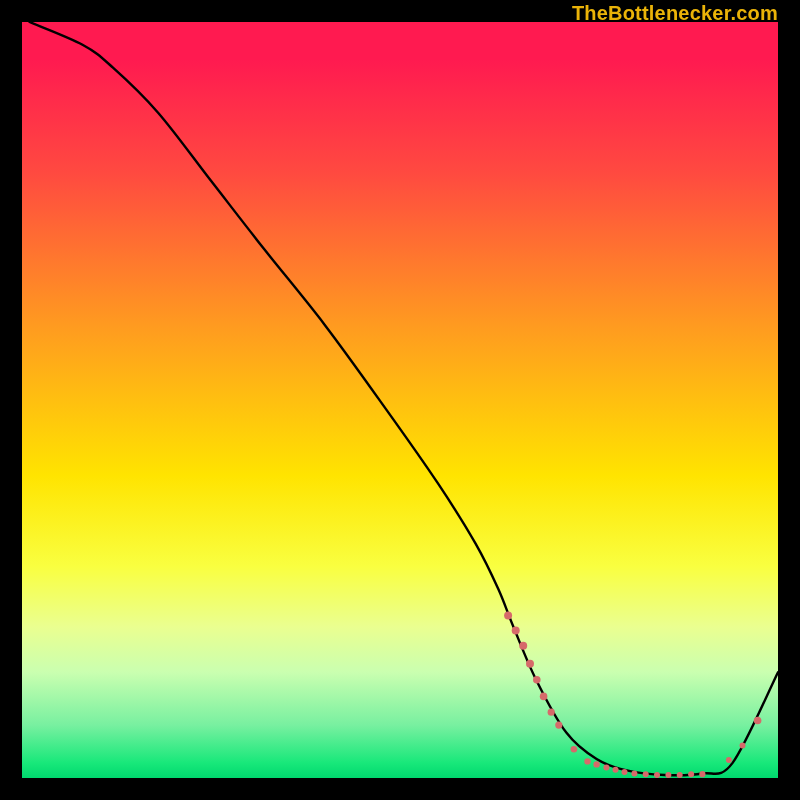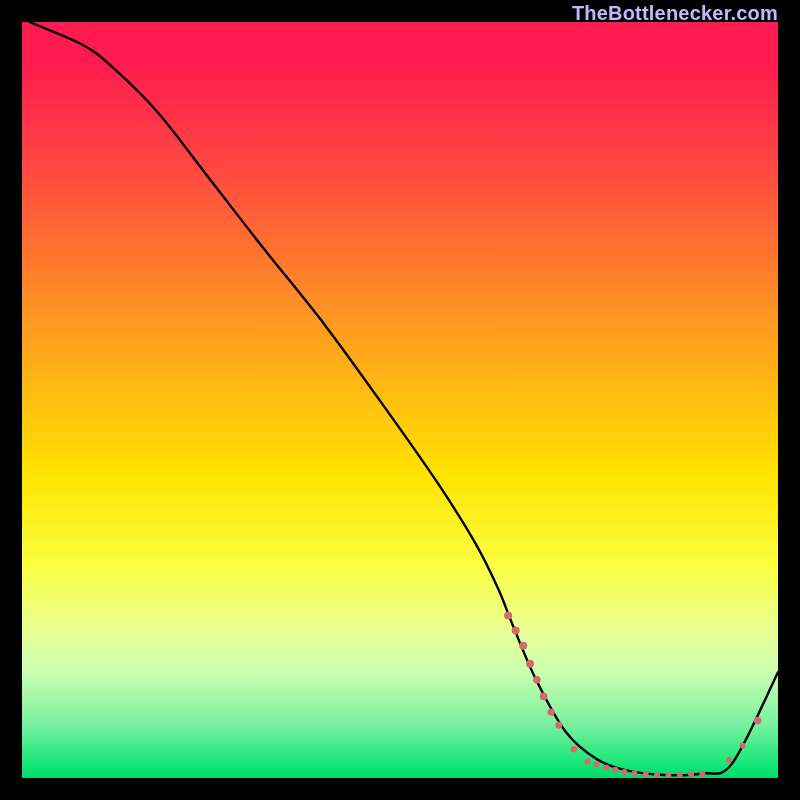--- a/index.html
+++ b/index.html
@@ -31,21 +31,21 @@
       #00d86e 100%
     );
   }
   .attribution {
     position: absolute;
     top: 2px;
     right: 22px;
     font-family: Arial, Helvetica, sans-serif;
     font-size: 20px;
     font-weight: 700;
-    color: #c4b5fd;
+    color: #eab308;
     letter-spacing: 0.2px;
     z-index: 5;
   }
   svg.curve {
     position: absolute;
     left: 22px;
     top: 22px;
     width: 756px;
     height: 756px;
     z-index: 3;

